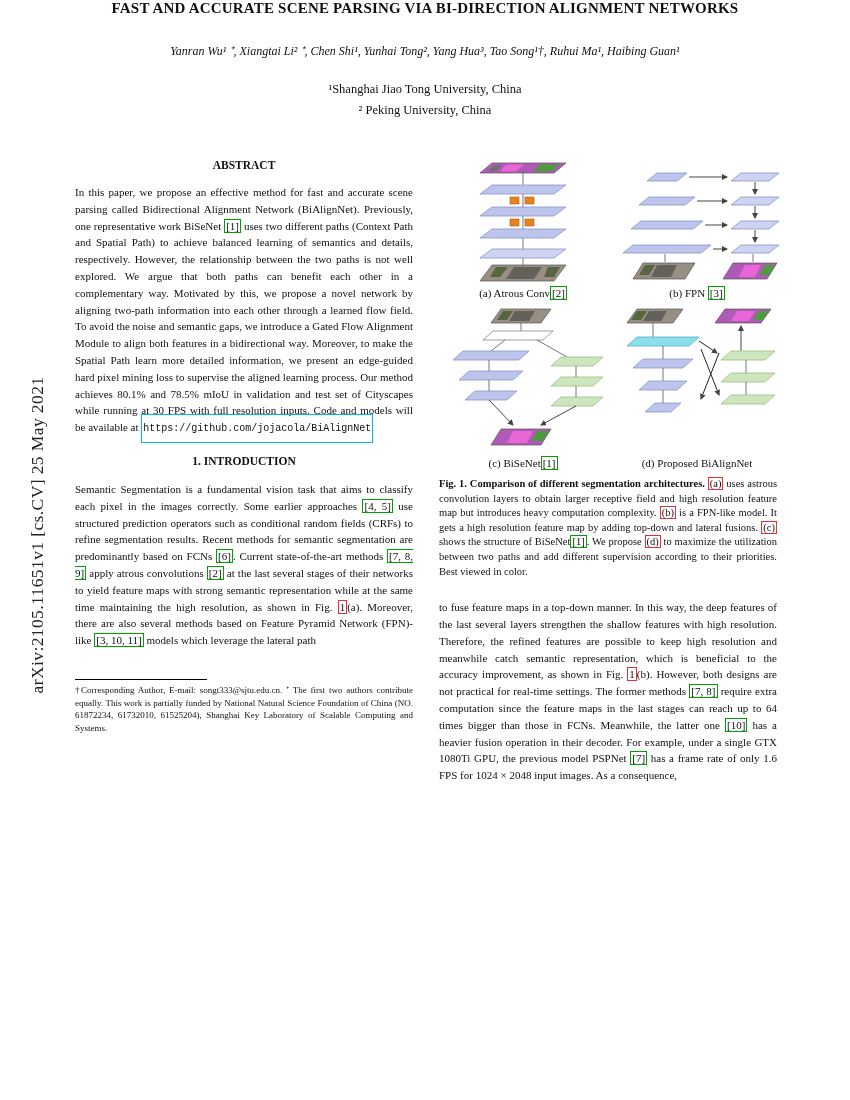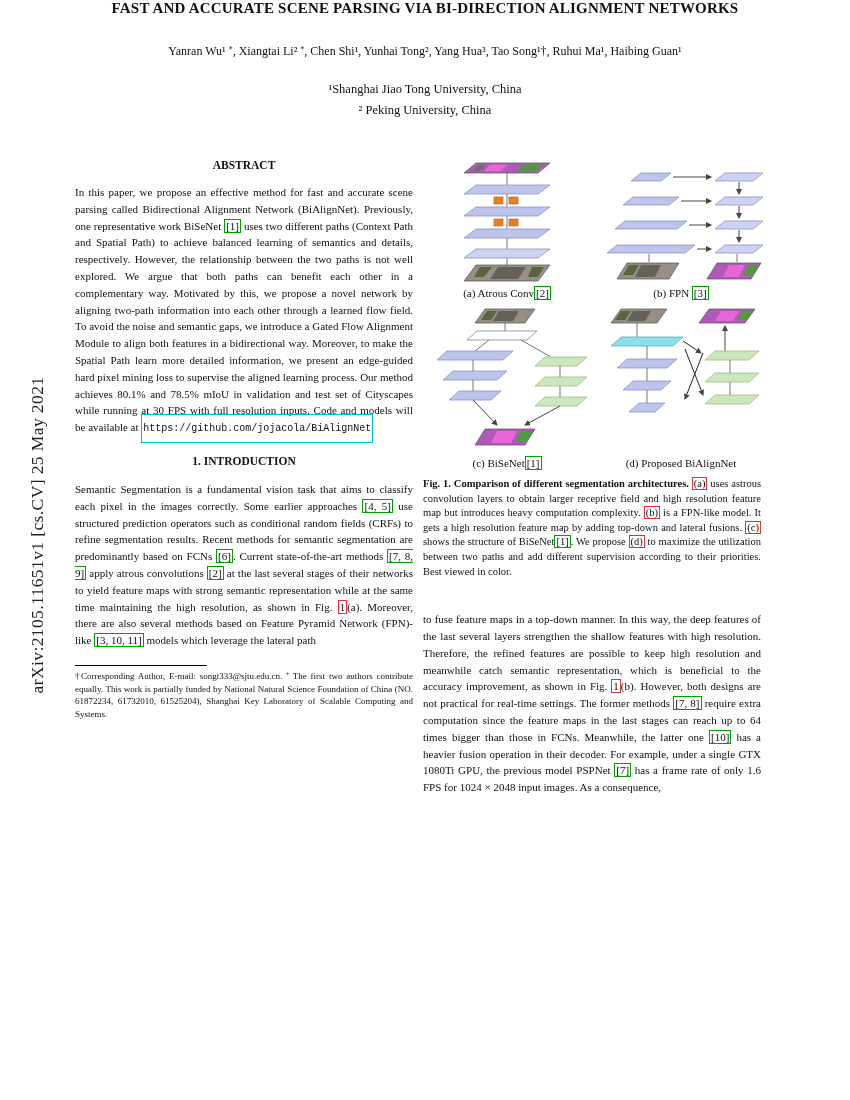--- a/index.html
+++ b/index.html
@@ -3,42 +3,42 @@
 <meta charset="utf-8">
 <style>
   *{margin:0;padding:0;box-sizing:border-box}
   html,body{background:#ffffff}
   .page{position:relative;width:850px;height:1100px;background:#fff;overflow:hidden;
         font-family:"Liberation Serif",serif;color:#111}
   .arxiv-strip{position:absolute;top:524px;left:-222px;width:520px;height:22px;
         text-align:center;transform:rotate(-90deg);font-size:17.5px;color:#222;letter-spacing:.4px}
   .header{text-align:center}
   .paper-title{font-weight:bold;font-size:15px;letter-spacing:.2px}
-  .authors{margin-top:25px;font-size:12px}
+  .authors{margin-top:25px;font-style:italic;font-size:12px}
   .affils{margin-top:20px;font-size:12.5px;line-height:21px}
-  .columns{display:flex;gap:10px;margin:38px 73px 0 75px}
+  .columns{display:flex;gap:26px;margin:38px 73px 0 75px}
   .col{width:338px}
   .sec-head{text-align:center;font-size:11.5px;font-weight:bold;margin-bottom:13px}
   .sec-head-intro{margin-top:17px;margin-bottom:14px}
   p.body{font-size:11px;line-height:16.8px;text-align:justify}
   .index-terms{margin-top:11px;text-indent:11px}
-  .footnote-wrap{margin-top:16px}
+  .footnote-wrap{margin-top:30px}
   .footnote-rule{width:132px;border-top:1px solid #000;margin-bottom:4px}
   .footnote{font-size:9px;line-height:12.6px;text-align:justify}
   .run-cite{border:1px solid var(--cite,#00a000);padding:0 1px}
   .run-ref{border:1px solid var(--ref,#dd3333);padding:0 1px}
   .run-url{font-family:"Liberation Mono","DejaVu Sans Mono",monospace;font-size:10px;
            border:1px solid var(--url,#00bcd4);padding:8px 1px}
   .run-b{font-weight:bold}
   .run-bi{font-weight:bold;font-style:italic}
   .fig-grid{display:grid;grid-template-columns:1fr 1fr;column-gap:6px;row-gap:8px}
   .fig-cell{display:flex;flex-direction:column;align-items:center}
   .fig-cap{font-size:11px;margin-top:0;text-align:center}
   .fig-caption{margin-top:8px;font-size:10.5px;line-height:14.6px;text-align:justify}
-  .rc-body{margin-top:32px}
+  .rc-body{margin-top:20px}
   svg{display:block}
 </style>
 </head>
 <body>
 
 <div class="page">
 
   <div class="arxiv-strip">arXiv:2105.11651v1  [cs.CV]  25 May 2021</div>
 
   <div class="header">

